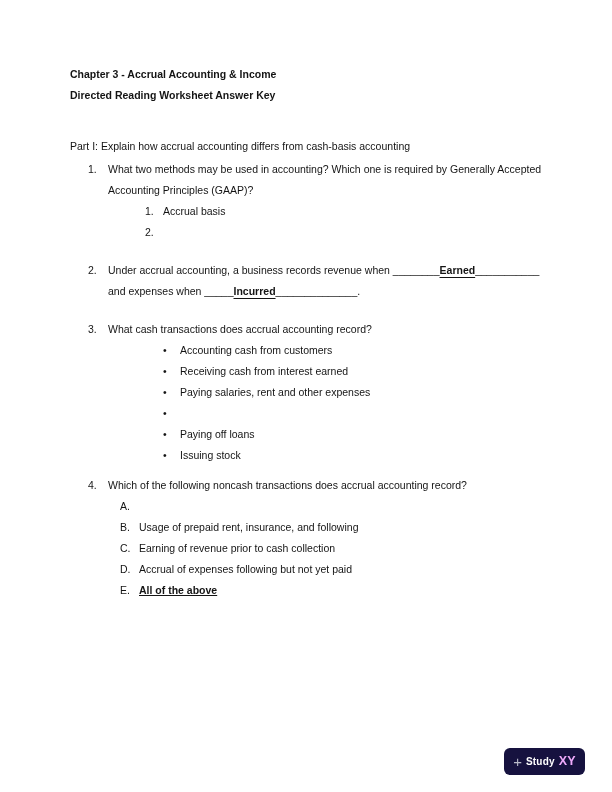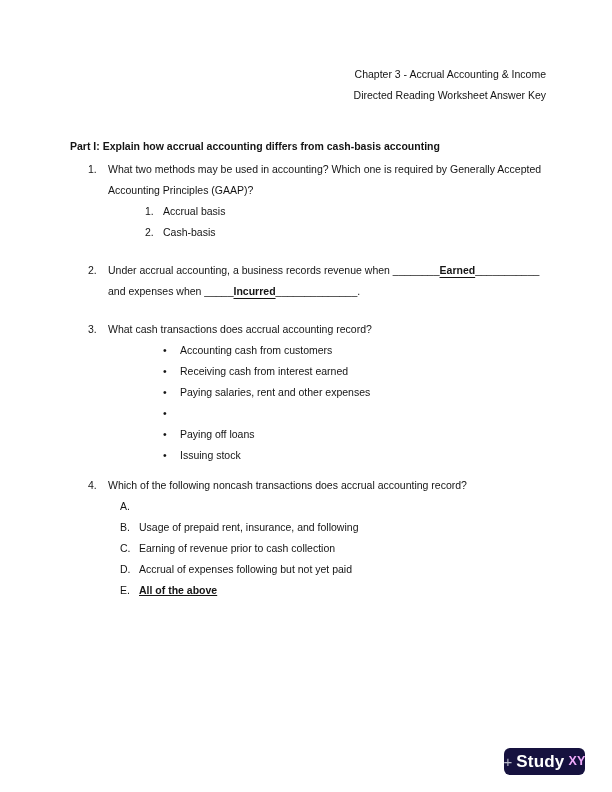--- a/index.html
+++ b/index.html
@@ -14,25 +14,25 @@
     color: #141414;
     overflow: hidden;
   }
   .content {
     position: absolute;
     top: 64px;
     left: 70px;
     right: 66px;
   }
   .title-line {
-    text-align: right;
+    text-align: left;
+    font-weight: bold;
+  }
+  .part-heading {
     font-weight: normal;
-  }
-  .part-heading {
-    font-weight: bold;
     margin-top: 30px;
   }
   .qrow {
     display: flex;
     align-items: flex-start;
     margin-top: 2px;
   }
   .qrow.spaced { margin-top: 17px; }
   .qrow.spaced-sm { margin-top: 9px; }
   .qnum {
@@ -90,21 +90,21 @@
   }
   .brand .plus {
     color: #b9bac9;
     font-size: 15px;
     font-weight: 300;
     line-height: 1;
     margin-top: -1px;
   }
   .brand .brand-study {
     color: #ffffff;
-    font-size: 17px;
+    font-size: 10px;
     font-weight: 600;
     letter-spacing: 0.2px;
   }
   .brand .brand-xy {
     color: #f0abfc;
     font-size: 12.5px;
     font-weight: 800;
     letter-spacing: 0.2px;
   }
 </style>
@@ -122,21 +122,20 @@
     <div class="qrow">
       <span class="qnum">1.</span>
       <span class="qtext">What two methods may be used in accounting? Which one is required by Generally Accepted Accounting Principles (GAAP)?</span>
     </div>
     <div class="sub-row">
       <span class="subnum">1.</span>
       <span class="qtext">Accrual basis</span>
     </div>
     <div class="sub-row">
       <span class="subnum">2.</span>
-      <span class="qtext">Cash-basis</span>
     </div>
 
     <div class="qrow spaced">
       <span class="qnum">2.</span>
       <span class="qtext"><span>Under accrual accounting, a business records revenue when </span><span class="blank">________</span><span class="answer">Earned</span><span class="blank">___________</span><span> and expenses when </span><span class="blank">_____</span><span class="answer">Incurred</span><span class="blank">______________</span><span>.</span></span>
     </div>
 
     <div class="qrow spaced">
       <span class="qnum">3.</span>
       <span class="qtext">What cash transactions does accrual accounting record?</span>

